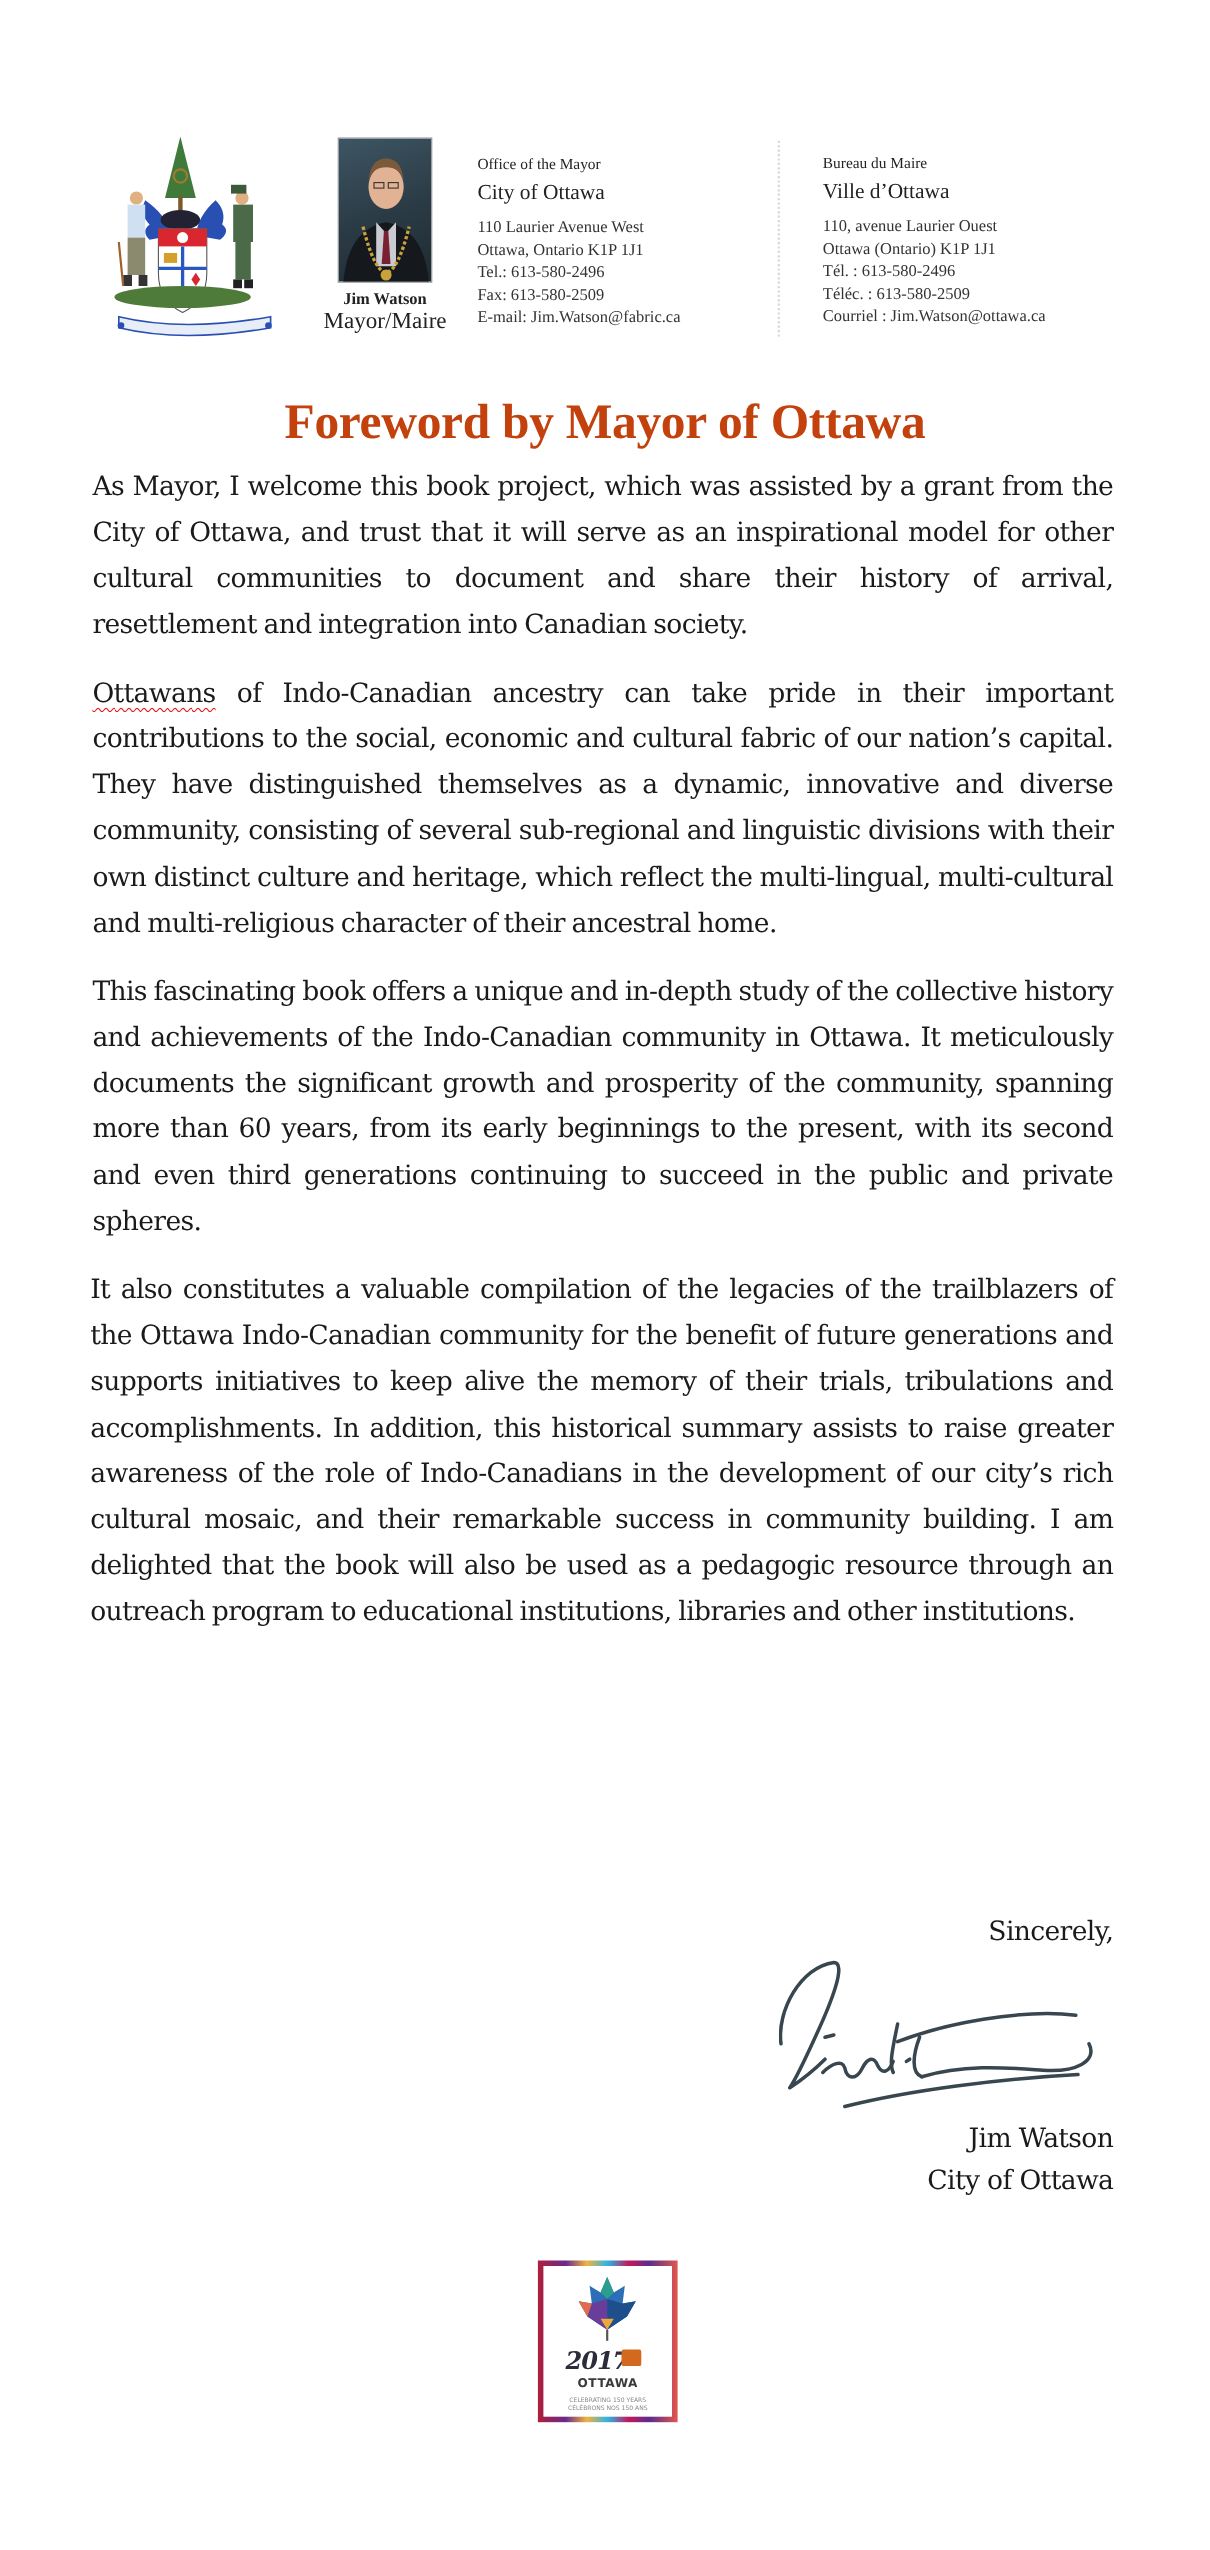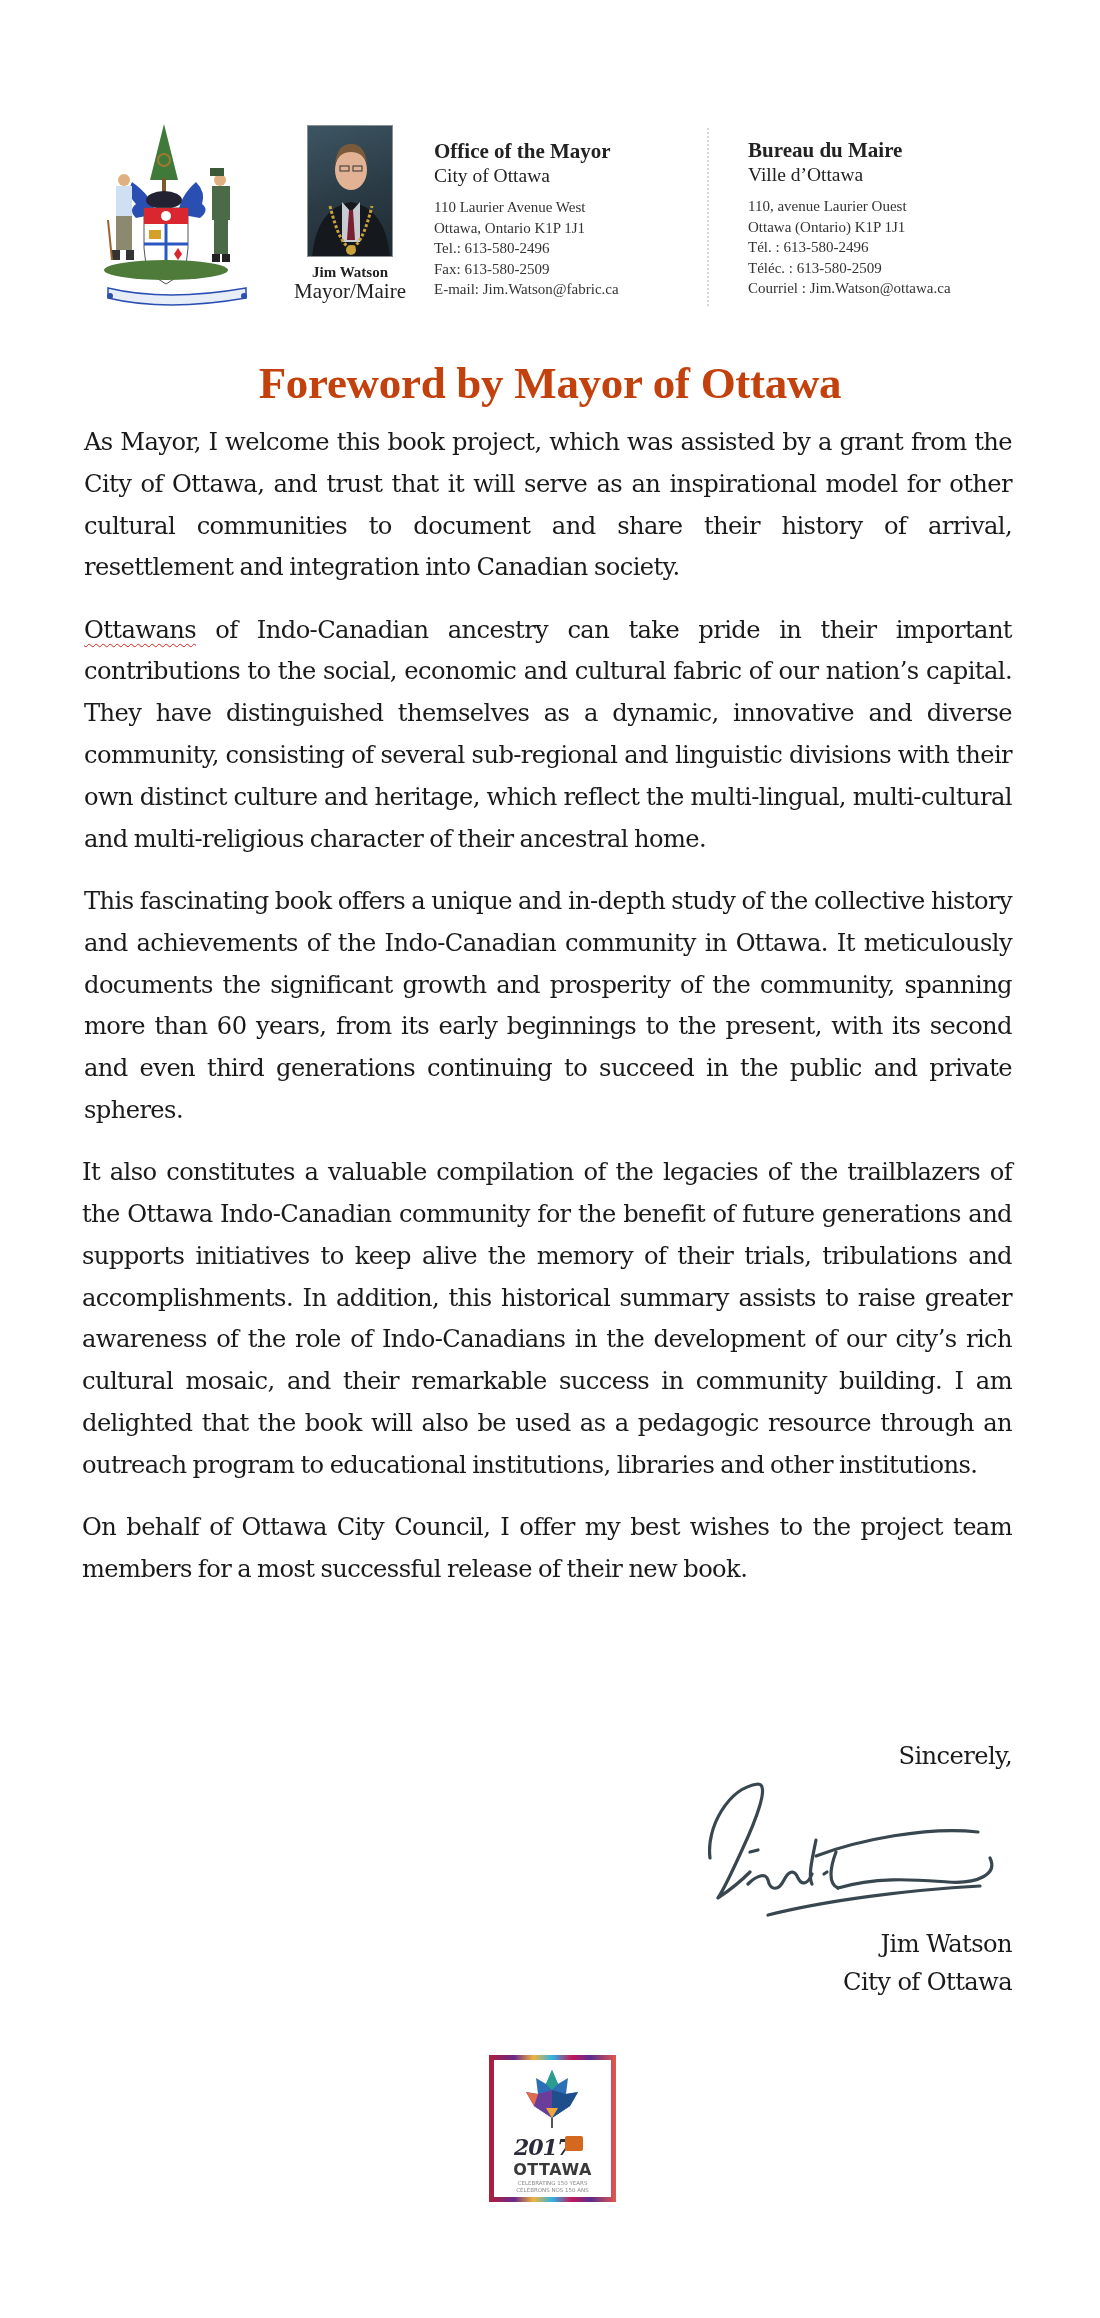--- a/index.html
+++ b/index.html
@@ -7,21 +7,21 @@
   .abs { position: absolute; }
 
   
   .crest { left: 102px; top: 120px; width: 150px; height: 188px; }
   .photo { left: 307px; top: 125px; width: 86px; height: 132px; background: linear-gradient(160deg,#3d5563 0%,#2a3a44 55%,#1f2a31 100%); border: 1px solid #8a8f93; box-sizing: border-box; overflow: hidden; }
   .photo-caption { left: 290px; top: 262px; width: 120px; text-align: center; font-family: "Liberation Serif", serif; color: #222; }
   .photo-caption .name { font-weight: bold; font-size: 15px; line-height: 20px; }
   .photo-caption .role { font-size: 21px; line-height: 19px; }
 
   .lh-col { font-family: "Liberation Serif", serif; color: #222; }
-  .lh-col .head { font-weight: bold; font-size: 21px; line-height: 24px; }
+  .lh-col .head { font-weight: normal; font-size: 14px; line-height: 24px; }
   .lh-col .sub { font-size: 19.5px; line-height: 26px; margin-bottom: 8px; }
   .lh-col .line { font-size: 15px; line-height: 20.5px; color: #333; }
   .col-en { left: 434px; top: 139px; }
   .col-fr { left: 748px; top: 138px; }
   .divider { left: 707px; top: 128px; height: 178px; width: 0; border-left: 2px dotted #d8d8d8; }
 
   
   .title { left: 0; top: 356px; width: 1100px; text-align: center; font-family: "Liberation Serif", serif; font-weight: bold; font-size: 45px; line-height: 54px; color: #c2410c; letter-spacing: -0.3px; }
 
   
@@ -36,21 +36,21 @@
   .sig-block { top: 1925px; line-height: 38px; }
 
   
   .logo { left: 489px; top: 2055px; width: 127px; height: 147px; box-sizing: border-box; border: 5px solid transparent;
           background:
             linear-gradient(#fff,#fff) padding-box,
             linear-gradient(90deg,#b01e3c 0%,#6a2a8c 20%,#f2b33d 35%,#2db3e6 50%,#c2185b 65%,#5b2d8e 80%,#e2574c 100%) border-box; }
   .logo-inner { position: absolute; inset: 0; text-align: center; font-family: "DejaVu Sans", sans-serif; }
   .logo-year { position: absolute; left: 20px; top: 74px; font-family: "DejaVu Serif", serif; font-style: italic; font-weight: bold; font-size: 22px; color: #2b2b3a; letter-spacing: -1px; }
   .logo-badge { position: absolute; left: 71px; top: 76px; width: 18px; height: 15px; background: #d2691e; border-radius: 2px; }
-  .logo-city { position: absolute; left: 0; right: 0; top: 100px; font-size: 16px; font-weight: bold; color: #3a3a3a; letter-spacing: 0.5px; }
+  .logo-city { position: absolute; left: 0; right: 0; top: 100px; font-size: 11px; font-weight: bold; color: #3a3a3a; letter-spacing: 0.5px; }
   .logo-tag { position: absolute; left: 0; right: 0; top: 120px; font-size: 5.5px; line-height: 7px; color: #888; }
 </style>
 </head>
 <body>
 
 <div class="abs crest">
   <svg width="150" height="188" viewBox="0 0 150 188">
 
     <polygon points="62,4 48,60 76,60" fill="#3f7a3a"></polygon>
     <circle cx="62" cy="40" r="6" fill="none" stroke="#a07830" stroke-width="2"></circle>
@@ -129,21 +129,20 @@
   <div class="line">Courriel : Jim.Watson@ottawa.ca</div>
 </div>
 
 <h1 class="abs title" style="margin:0">Foreword by Mayor of Ottawa</h1>
 
 <div class="abs body">
   <p>As Mayor, I welcome this book project, which was assisted by a grant from the City of Ottawa, and trust that it will serve as an inspirational model for other cultural communities to document and share their history of arrival, resettlement and integration into Canadian society.</p>
   <p><span class="spell">Ottawans</span><span> of Indo-Canadian ancestry can take pride in their important contributions to the social, economic and cultural fabric of our nation’s capital. They have distinguished themselves as a dynamic, innovative and diverse community, consisting of several sub-regional and linguistic divisions with their own distinct culture and heritage, which reflect the multi-lingual, multi-cultural and multi-religious character of their ancestral home.</span></p>
   <p>This fascinating book offers a unique and in-depth study of the collective history and achievements of the Indo-Canadian community in Ottawa. It meticulously documents the significant growth and prosperity of the community, spanning more than 60 years, from its early beginnings to the present, with its second and even third generations continuing to succeed in the public and private spheres.</p>
   <p style="margin-left:-2px">It also constitutes a valuable compilation of the legacies of the trailblazers of the Ottawa Indo-Canadian community for the benefit of future generations and supports initiatives to keep alive the memory of their trials, tribulations and accomplishments. In addition, this historical summary assists to raise greater awareness of the role of Indo-Canadians in the development of our city’s rich cultural mosaic, and their remarkable success in community building. I am delighted that the book will also be used as a pedagogic resource through an outreach program to educational institutions, libraries and other institutions.</p>
-  <p style="margin-left:-2px">On behalf of Ottawa City Council, I offer my best wishes to the project team members for a most successful release of their new book.</p>
 </div>
 
 <div class="abs closing sincerely">Sincerely,</div>
 
 <div class="abs signature">
   <svg width="295" height="145" viewBox="0 0 295 145" fill="none" stroke="#37464f" stroke-width="3.2" stroke-linecap="round" stroke-linejoin="round">
     <path d="M2,78 C-2,48 20,8 50,4 C62,4 48,40 34,70 C24,92 14,112 10,118 C22,110 34,100 42,92"></path>
     <path d="M42,72 l8,-2"></path>
     <path d="M40,104 C48,96 58,92 60,100 C62,110 70,112 76,100 C80,92 86,88 90,98 C94,106 100,104 104,94"></path>
     <path d="M108,60 C104,80 100,96 104,104"></path>

